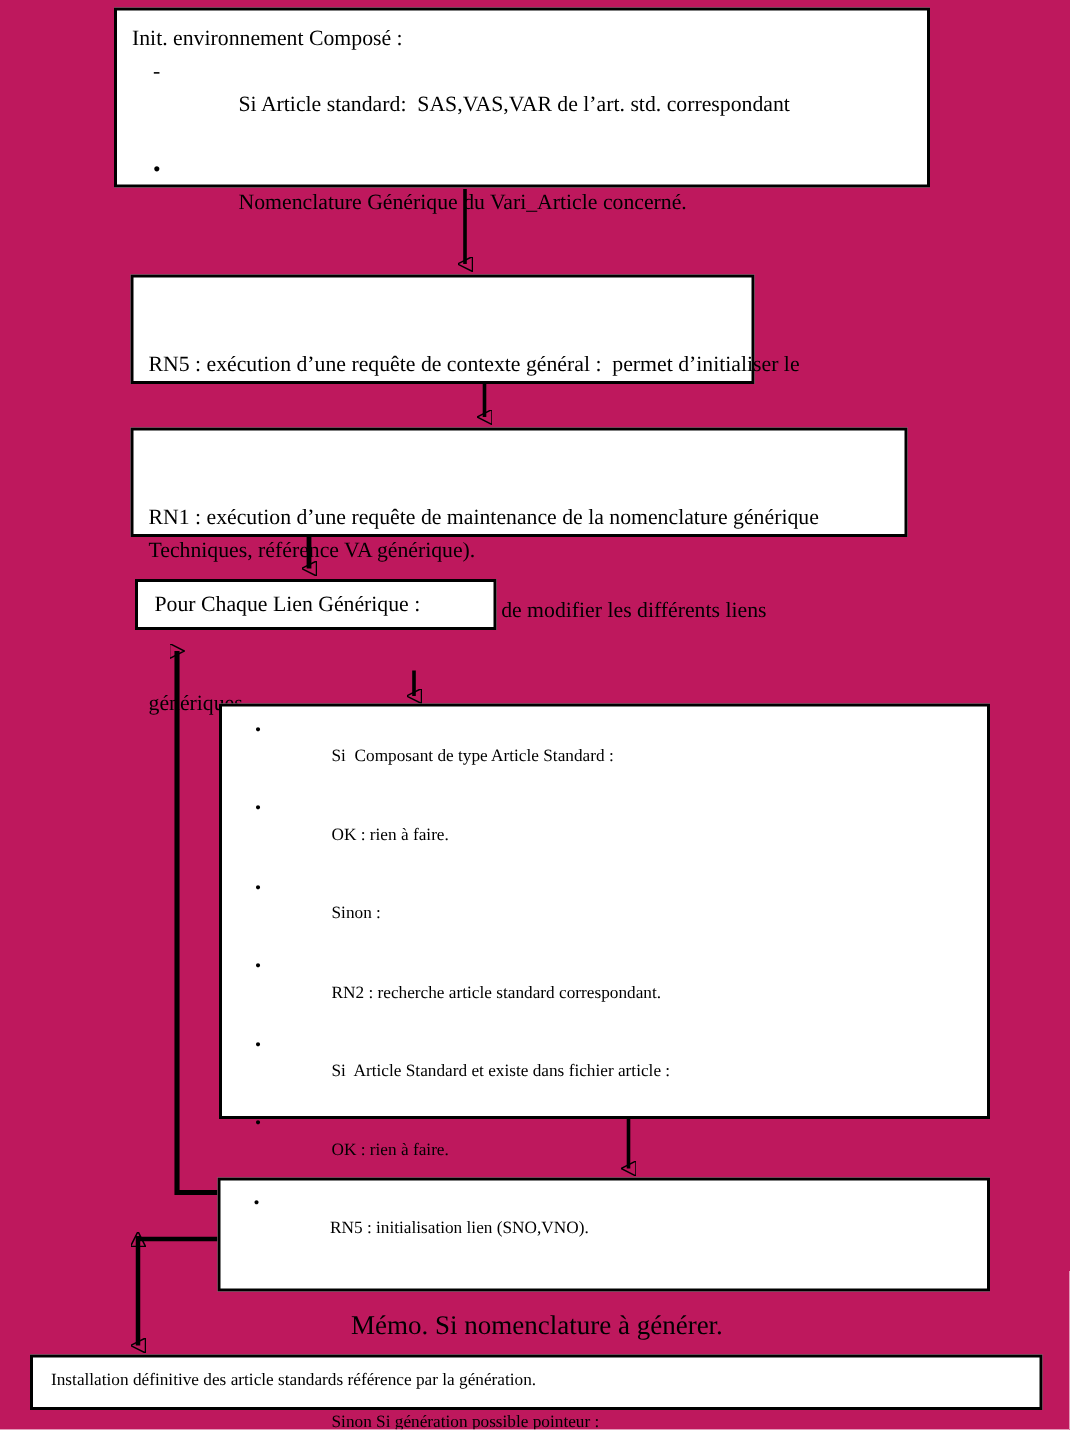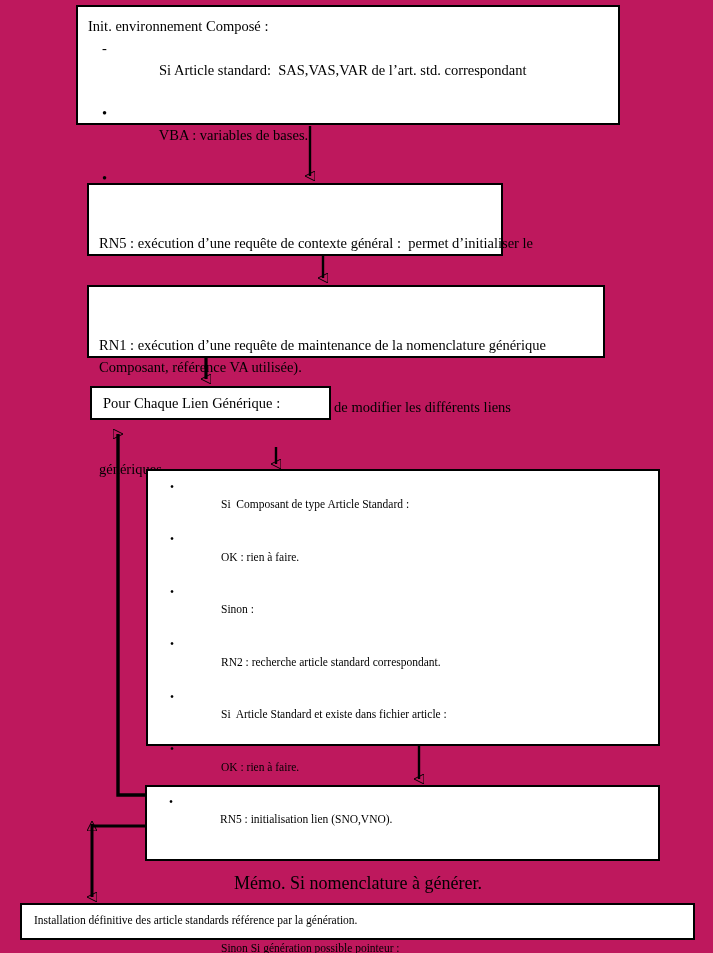--- a/index.html
+++ b/index.html
@@ -124,33 +124,30 @@
     </g>
   </svg>
 
   <div class="box" style="left:76px; top:5px; width:544px; height:120px; padding:9px 10px 0 10px;">
     <div class="box-text sz-md">Init. environnement Composé :</div>
     <ul class="bullet-list dash-list sz-md">
       <li class="dash">
         <span>Si Article standard:  SAS,VAS,VAR de l’art. std. correspondant</span>
       </li>
       <li>
-        <span>VBA : variables de bases.</span>
-      </li>
-      <li>
         <span>Nomenclature Générique du Vari_Article concerné.</span>
       </li>
     </ul>
   </div>
 
   <div class="box" style="left:87px; top:183px; width:416px; height:73px; padding:7px 10px 0 10px;">
     <ul class="lines box-text">
       <li>RN5 : exécution d’une requête de contexte général :  permet d’initialiser le</li>
       <li>contexte pour le pointeur de plus haut niveau (variables VBA, Informations</li>
-      <li>Composant, référence VA utilisée).</li>
+      <li>Techniques, référence VA générique).</li>
     </ul>
   </div>
 
   <div class="box" style="left:87px; top:285px; width:518px; height:73px; padding:7px 10px 0 10px;">
     <ul class="lines box-text">
       <li>RN1 : exécution d’une requête de maintenance de la nomenclature générique</li>
       <li>défaut du vari_article concerné : permet de modifier les différents liens</li>
       <li>génériques.</li>
     </ul>
   </div>

